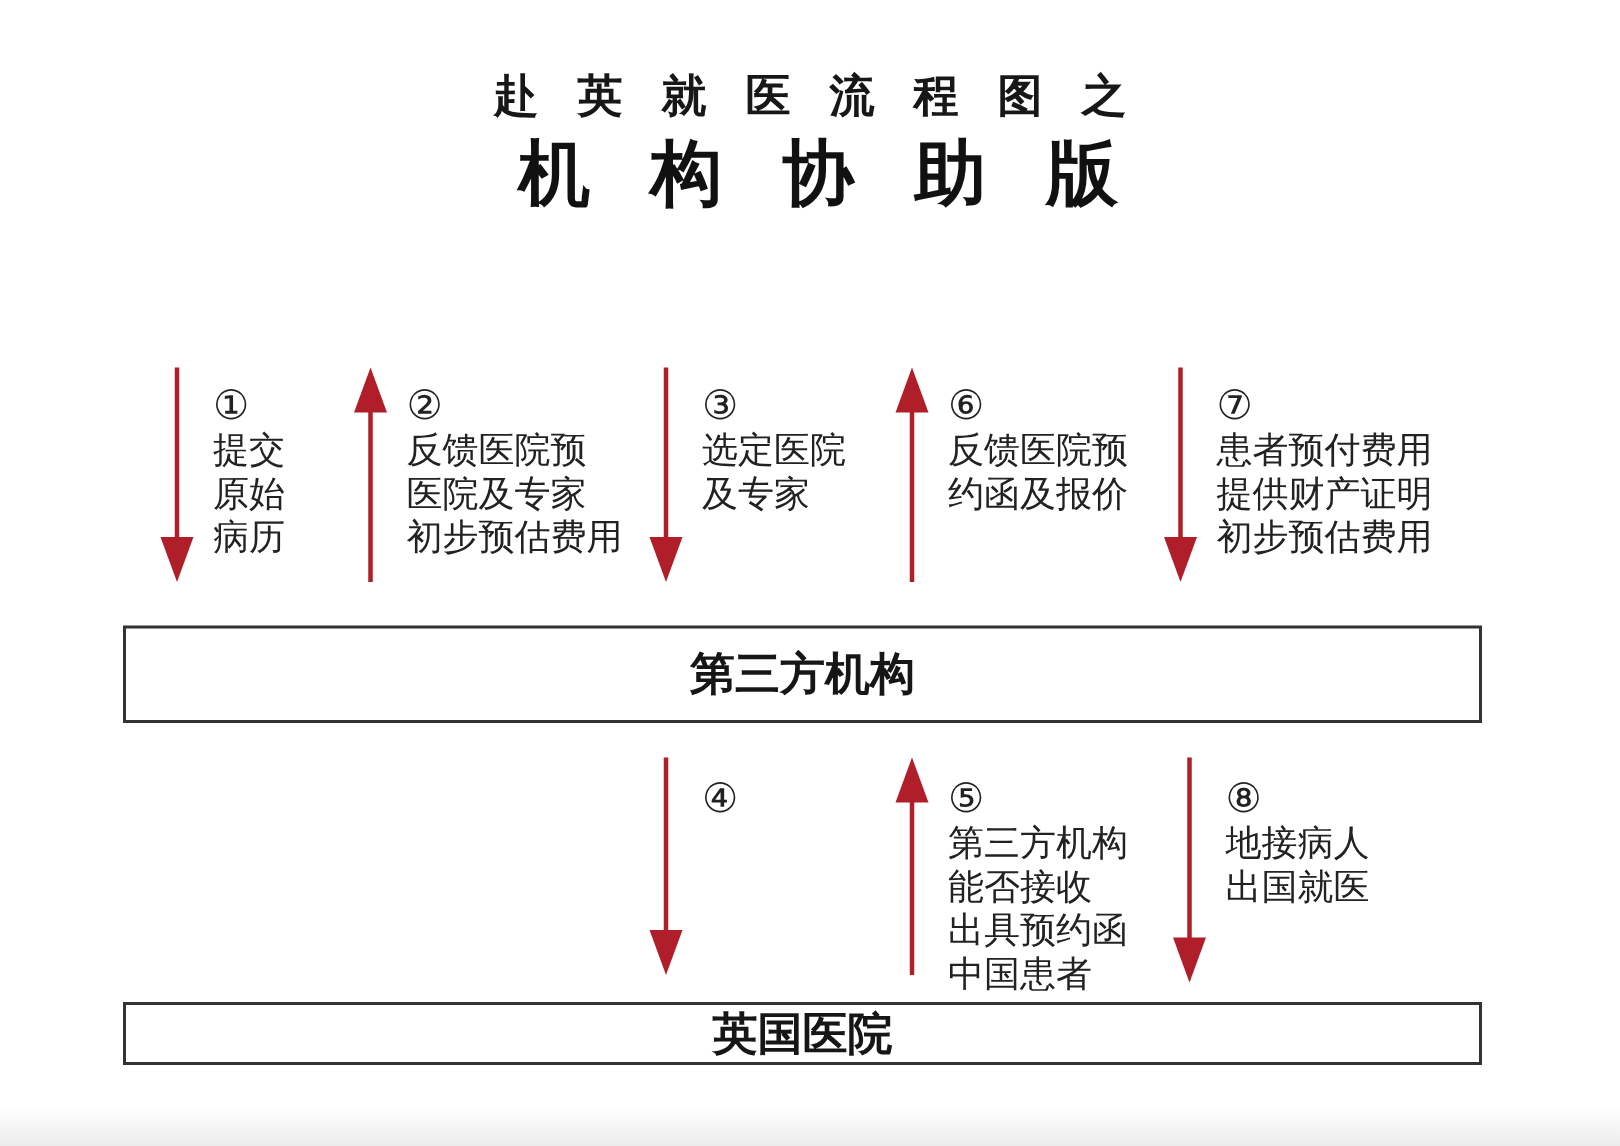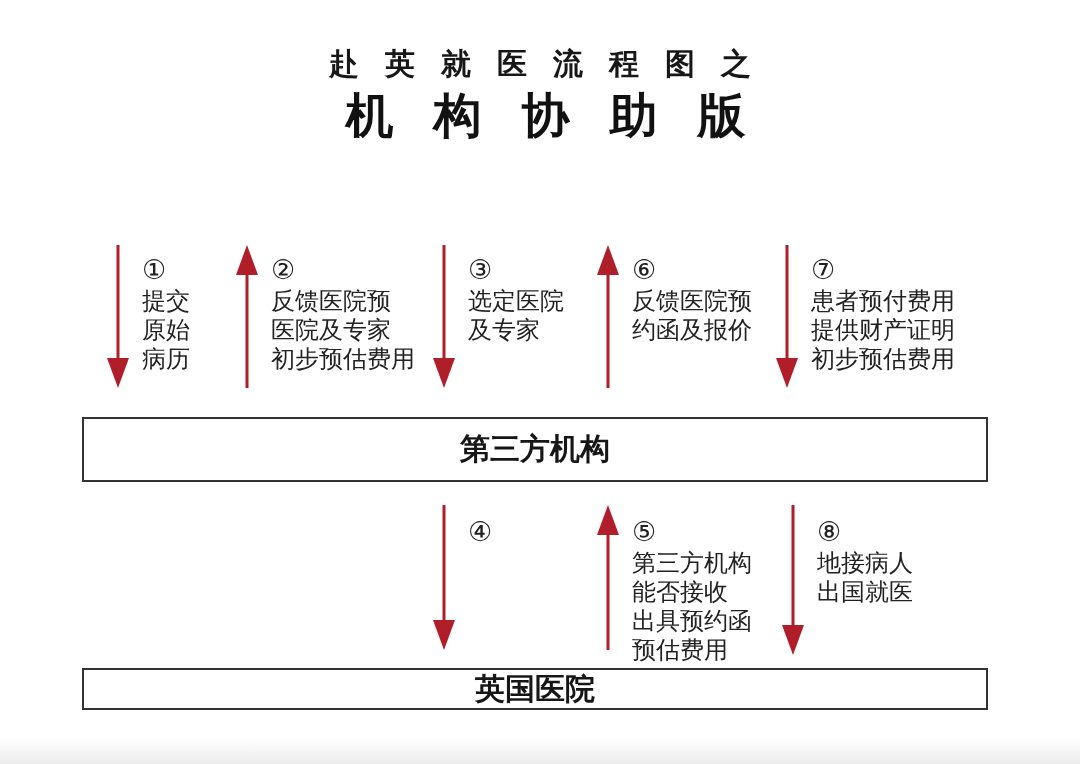--- a/index.html
+++ b/index.html
@@ -149,21 +149,21 @@
   <div class="flow" style="left:596px;top:505px;height:145px;">
     <div class="arrow up">
         <span class="shaft"></span>
         <span class="head"></span>
       </div>
     <div class="flow-label" style="top:12px;">
       <div class="num">⑤</div>
       <div>第三方机构</div>
       <div>能否接收</div>
       <div>出具预约函</div>
-      <div>预估费用</div>
+      <div>中国患者</div>
     </div>
   </div>
 
   <div class="flow" style="left:781px;top:505px;height:150px;">
     <div class="arrow down">
         <span class="shaft"></span>
         <span class="head"></span>
       </div>
     <div class="flow-label" style="top:12px;">
       <div class="num">⑧</div>

